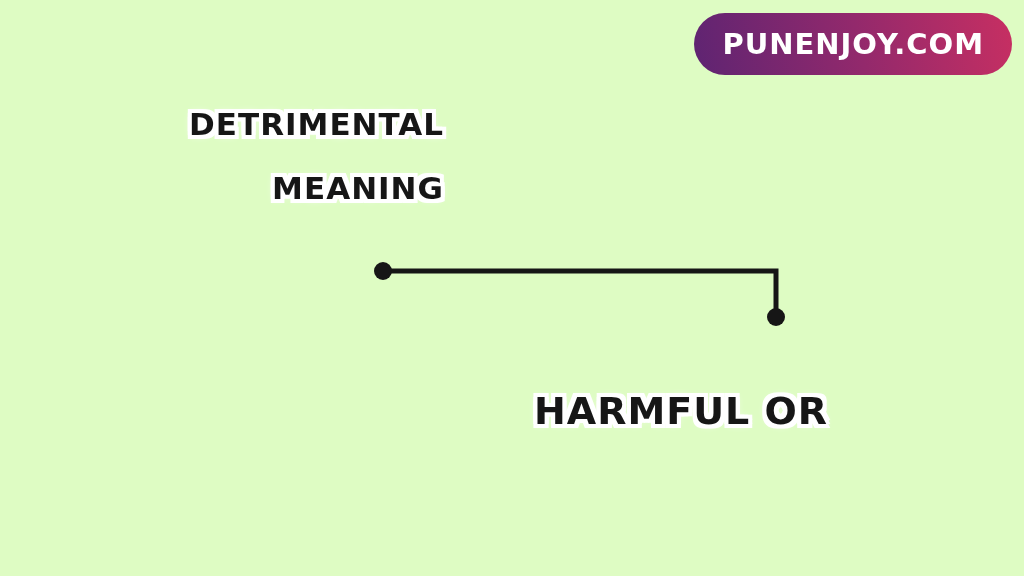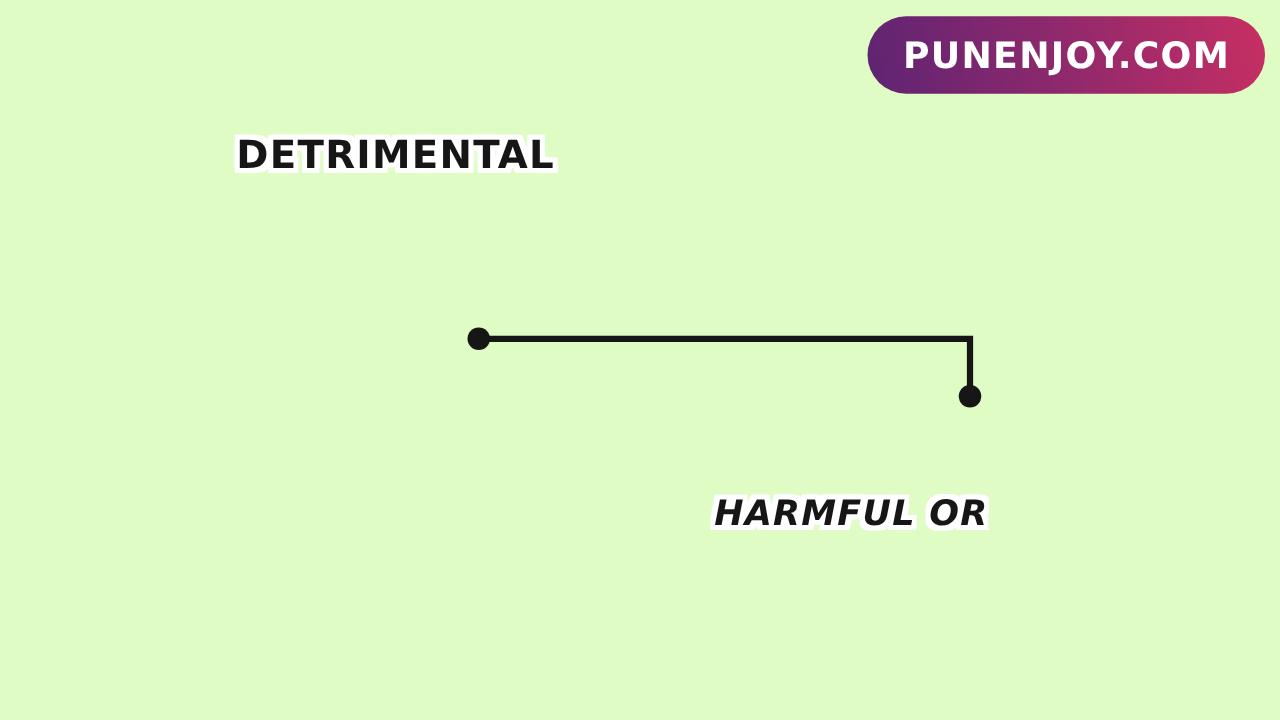--- a/index.html
+++ b/index.html
@@ -61,44 +61,44 @@
     line-height: 64px;
     letter-spacing: 1px;
     text-align: right;
   }
 
   .definition {
     position: absolute;
     left: 481px;
     top: 383px;
     width: 400px;
-    font-size: 28px;
+    font-size: 38px;
     line-height: 56px;
     letter-spacing: 1px;
-    font-style: italic;
   }
 
   .connector {
     position: absolute;
     left: 0;
     top: 0;
     pointer-events: none;
   }
 </style>
 </head>
 <body>
 
 <div class="canvas">
 
   <div class="badge">
     <span>PUNENJOY.COM</span>
   </div>
 
   <div class="title outlined">
     <div>DETRIMENTAL</div>
+    <div>MEANING</div>
   </div>
 
   <svg class="connector" width="1024" height="576" viewBox="0 0 1024 576">
     <polyline fill="none" stroke-linecap="butt" stroke-linejoin="miter" stroke="#161616" stroke-width="5" points="383,271 776,271 776,317"></polyline>
     <circle cx="383" cy="271" r="9" fill="#161616"></circle>
     <circle cx="776" cy="317" r="9" fill="#161616"></circle>
   </svg>
 
   <div class="definition outlined">
     <div>HARMFUL OR</div>

